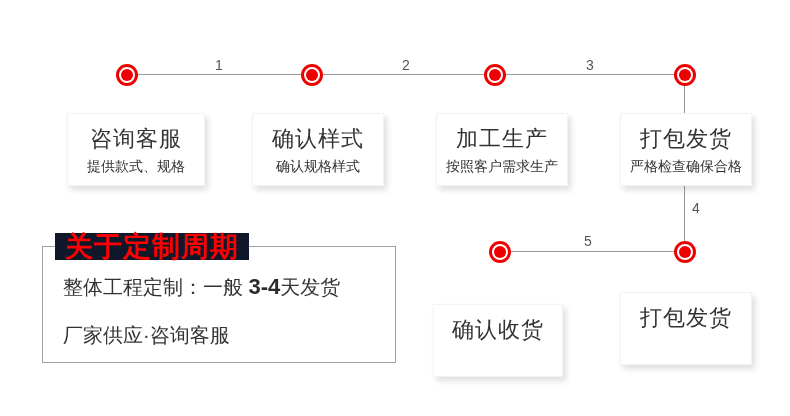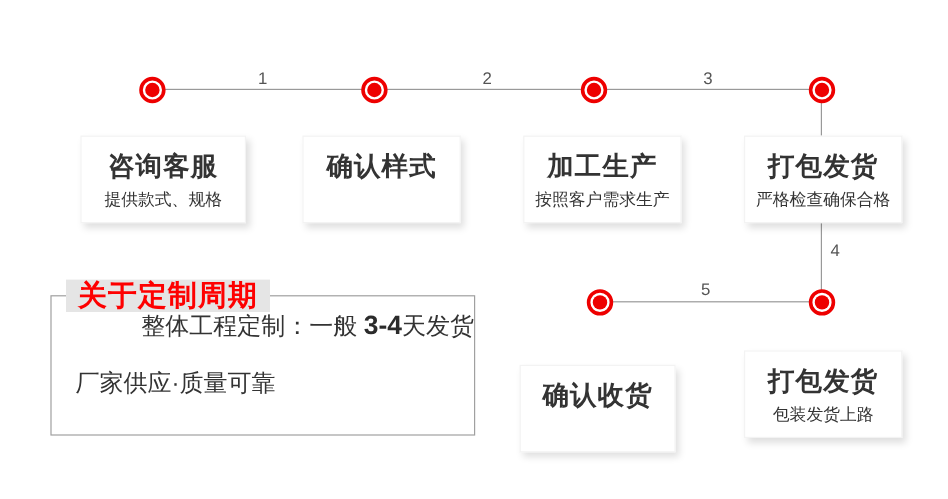--- a/index.html
+++ b/index.html
@@ -54,21 +54,21 @@
     position:absolute; z-index:3;
     height:73px; box-sizing:border-box;
     background:#ffffff;
     border:1px solid #f3f3f3;
     box-shadow:3px 4px 6px rgba(0,0,0,0.13);
     text-align:center;
   }
   .step-title {
     margin-top:11px;
     font-size:22px; line-height:28px;
-    color:#333333; font-weight:700;
+    color:#333333; font-weight:400;
     letter-spacing:1px;
   }
   .step-sub {
     margin-top:3px;
     font-size:14px; line-height:20px;
     color:#333333;
   }
   .s1 { left:67px;  top:113px; width:138px; }
   .s2 { left:252px; top:113px; width:132px;text-align:center; }
   .s3 { left:436px; top:113px; width:132px; }
@@ -79,29 +79,29 @@
   
   .info {
     position:absolute; z-index:2;
     left:42px; top:246px; width:354px; height:117px;
     box-sizing:border-box;
     border:1px solid #a0a0a0;
     background:#ffffff;
   }
   .info-title {
     position:absolute; top:-14px; left:12px;
-    background:#e5e5e5; padding:0 10px;
-    font-size:24px; line-height:27px; font-weight:bold;
+    background:#0f172a; padding:0 10px;
+    font-size:28px; line-height:27px; font-weight:bold;
     color:#fe0000; letter-spacing:1px;
   }
   .info-line {
     font-size:20px; color:#333333; line-height:26px;
     margin-left:20px;
   }
-  .info-line-1 { margin-top:11px;text-align:right; }
+  .info-line-1 { margin-top:27px; }
   .info-line-2 { margin-top:22px; }
   .num-bold { font-weight:bold; font-size:22px; color:#2b2b2b; }
 </style>
 </head>
 <body>
 
 <div class="canvas">
 
   <div class="hline line-top"></div>
   <div class="vline line-vert"></div>
@@ -119,37 +119,37 @@
   <span class="node n4"></span>
   <span class="node n5"></span>
   <span class="node n6"></span>
 
   <div class="step s1">
     <div class="step-title">咨询客服</div>
     <div class="step-sub">提供款式、规格</div>
   </div>
   <div class="step s2">
     <div class="step-title">确认样式</div>
+    <div class="step-sub">确认规格样式</div>
   </div>
   <div class="step s3">
     <div class="step-title">加工生产</div>
     <div class="step-sub">按照客户需求生产</div>
   </div>
   <div class="step s4">
     <div class="step-title">打包发货</div>
     <div class="step-sub">严格检查确保合格</div>
   </div>
 
   <div class="step s5">
     <div class="step-title">打包发货</div>
-    <div class="step-sub">包装发货上路</div>
   </div>
   <div class="step s6">
     <div class="step-title">确认收货</div>
   </div>
 
   <div class="info">
     <span class="info-title">关于定制周期</span>
     <div class="info-line info-line-1"><span>整体工程定制：一般 </span><span class="num-bold">3-4</span><span>天发货</span></div>
-    <div class="info-line info-line-2">厂家供应·质量可靠</div>
+    <div class="info-line info-line-2">厂家供应·咨询客服</div>
   </div>
 
 </div>
 
 </body></html>

